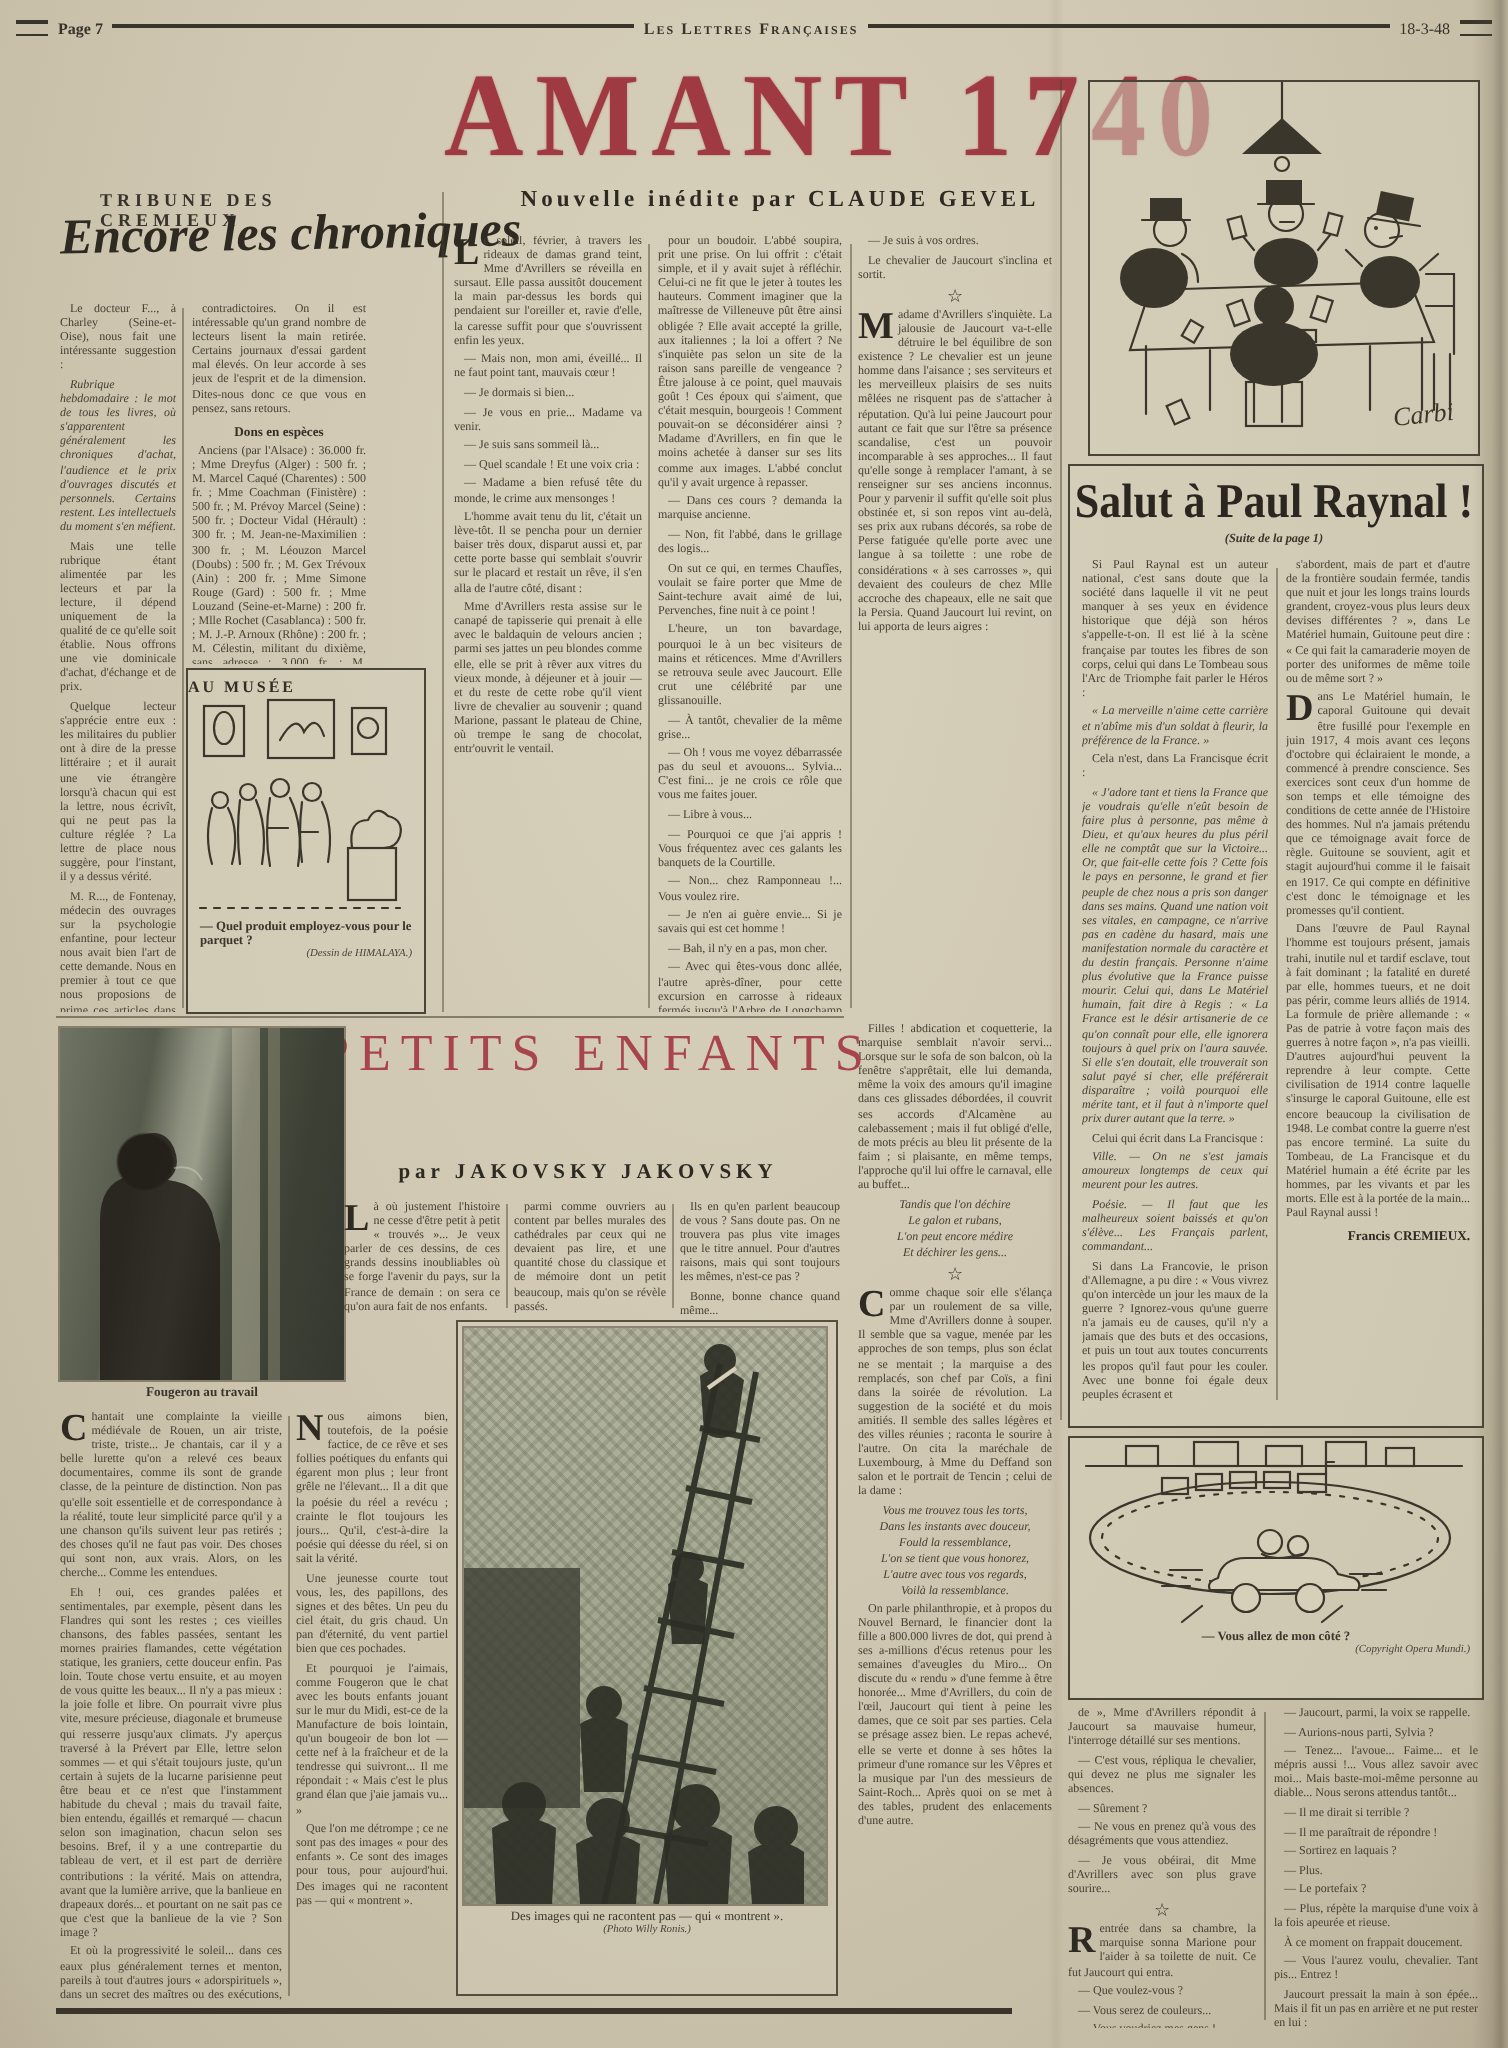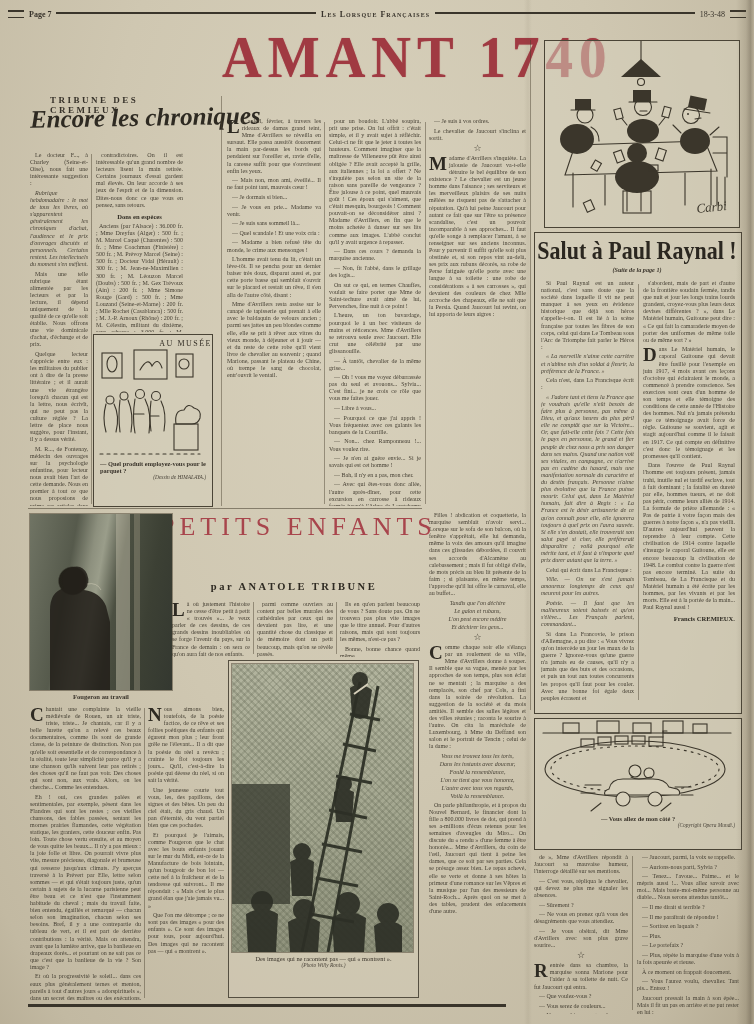--- a/index.html
+++ b/index.html
@@ -32,21 +32,21 @@
 
   .vrule{position:absolute;width:1px;background:rgba(70,62,45,.45);}
   .hline{position:absolute;height:1px;background:rgba(70,62,45,.55);}
 
   
   .kicker{position:absolute;left:50px;top:95px;width:150px;font-size:9px;font-weight:bold;letter-spacing:2.5px;color:#37322a;}
   .enchro{position:absolute;left:30px;top:104px;width:196px;font-size:25px;font-style:italic;font-weight:bold;transform:rotate(-1deg);color:#2e2a22;white-space:nowrap;}
 
   
   .box{position:absolute;border:1.5px solid #4a4436;background:rgba(214,207,188,.55);}
-  .boxtitle{text-align:right;font-weight:normal;font-size:8px;letter-spacing:1.5px;margin-top:4px;color:#332e25;}
+  .boxtitle{text-align:left;font-weight:bold;font-size:8px;letter-spacing:1.5px;margin-top:4px;color:#332e25;}
   .boxcap{font-size:6.4px;font-weight:bold;text-align:left;padding:0 6px;color:#3a342b;}
   .boxcred{font-size:5.4px;font-style:italic;text-align:right;padding:0 6px;color:#4a443a;}
   svg{display:block;}
   .ln{stroke:#3b362b;stroke-width:1.1;fill:none;stroke-linecap:round;}
   .fl{fill:#3b362b;stroke:none;}
   .pp{fill:#d6cfba;stroke:#3b362b;stroke-width:1.1;}
 
   
   .amant-title{position:absolute;left:222px;top:26px;width:336px;text-align:center;
     font-size:55px;font-weight:bold;letter-spacing:6px;color:#a03a42;transform:scaleY(1.08);
@@ -80,21 +80,21 @@
 </style>
 </head>
 <body>
 
 <div class="sheet">
 
   <div class="masthead">
     <div class="endmark"></div>
     <span class="pagelabel">Page 7</span>
     <div class="hrule"></div>
-    <span class="mhtitle">Les Lorsque Françaises</span>
+    <span class="mhtitle">Les Lettres Françaises</span>
     <div class="hrule"></div>
     <span class="mhdate">18-3-48</span>
     <div class="endmark"></div>
   </div>
 
   <div class="kicker">TRIBUNE DES CREMIEUX</div>
   <div class="enchro">Encore les chroniques</div>
   <div class="col" style="left:30px;top:152px;width:58px;height:354px;">
       <p>Le docteur F..., à Charley (Seine-et-Oise), nous fait une intéressante suggestion :</p>
       <p class="q">Rubrique hebdomadaire : le mot de tous les livres, où s'apparentent généralement les chroniques d'achat, l'audience et le prix d'ouvrages discutés et personnels. Certains restent. Les intellectuels du moment s'en méfient.</p>
@@ -133,20 +133,21 @@
       </g>
       <path d="M6 106 h100" class="ln" stroke-dasharray="3 4"></path>
     </svg>
     <div class="boxcap">— Quel produit employez-vous pour le parquet ?</div>
     <div class="boxcred">(Dessin de HIMALAYA.)</div>
   </div>
 
   <div class="vrule" style="left:221px;top:96px;height:410px;"></div>
 
   <div class="amant-title">AMANT 1740</div>
+  <div class="amant-byline">Nouvelle inédite par CLAUDE GEVEL</div>
   <div class="col" style="left:227px;top:118px;width:94px;height:388px;">
       <p class="dc">Le soleil, février, à travers les rideaux de damas grand teint, Mme d'Avrillers se réveilla en sursaut. Elle passa aussitôt doucement la main par-dessus les bords qui pendaient sur l'oreiller et, ravie d'elle, la caresse suffit pour que s'ouvrissent enfin les yeux.</p>
       <p>— Mais non, mon ami, éveillé... Il ne faut point tant, mauvais cœur !</p>
       <p>— Je dormais si bien...</p>
       <p>— Je vous en prie... Madame va venir.</p>
       <p>— Je suis sans sommeil là...</p>
       <p>— Quel scandale ! Et une voix cria :</p>
       <p>— Madame a bien refusé tête du monde, le crime aux mensonges !</p>
       <p>L'homme avait tenu du lit, c'était un lève-tôt. Il se pencha pour un dernier baiser très doux, disparut aussi et, par cette porte basse qui semblait s'ouvrir sur le placard et restait un rêve, il s'en alla de l'autre côté, disant :</p>
       <p>Mme d'Avrillers resta assise sur le canapé de tapisserie qui prenait à elle avec le baldaquin de velours ancien ; parmi ses jattes un peu blondes comme elle, elle se prit à rêver aux vitres du vieux monde, à déjeuner et à jouir — et du reste de cette robe qu'il vient livre de chevalier au souvenir ; quand Marione, passant le plateau de Chine, où trempe le sang de chocolat, entr'ouvrit le ventail.</p>
@@ -318,21 +319,21 @@
       <p>— Plus.</p>
       <p>— Le portefaix ?</p>
       <p>— Plus, répète la marquise d'une voix à la fois apeurée et rieuse.</p>
       <p>À ce moment on frappait doucement.</p>
       <p>— Vous l'aurez voulu, chevalier. Tant pis... Entrez !</p>
       <p>Jaucourt pressait la main à son épée... Mais il fit un pas en arrière et ne put rester en lui :</p>
     </div>
 
   <div class="hline" style="left:28px;top:508px;width:394px;"></div>
   <div class="pe1">PETITS ENFANTS</div>
-  <div class="pe-byline">par ANATOLE TRIBUNE</div>
+  <div class="pe-byline">par JAKOVSKY JAKOVSKY</div>
 
   <div class="col" style="left:172px;top:601px;width:78px;height:56px;">
       <p class="dc">Là où justement l'histoire ne cesse d'être petit à petit « trouvés »... Je veux parler de ces dessins, de ces grands dessins inoubliables où se forge l'avenir du pays, sur la France de demain : on sera ce qu'on aura fait de nos enfants.</p>
     </div>
   <div class="vrule" style="left:253px;top:602px;height:52px;"></div>
   <div class="col" style="left:257px;top:601px;width:76px;height:56px;">
       <p>parmi comme ouvriers au content par belles murales des cathédrales par ceux qui ne devaient pas lire, et une quantité chose du classique et de mémoire dont un petit beaucoup, mais qu'on se révèle passés.</p>
     </div>
   <div class="vrule" style="left:336px;top:602px;height:52px;"></div>
   <div class="col" style="left:340px;top:601px;width:80px;height:56px;">

